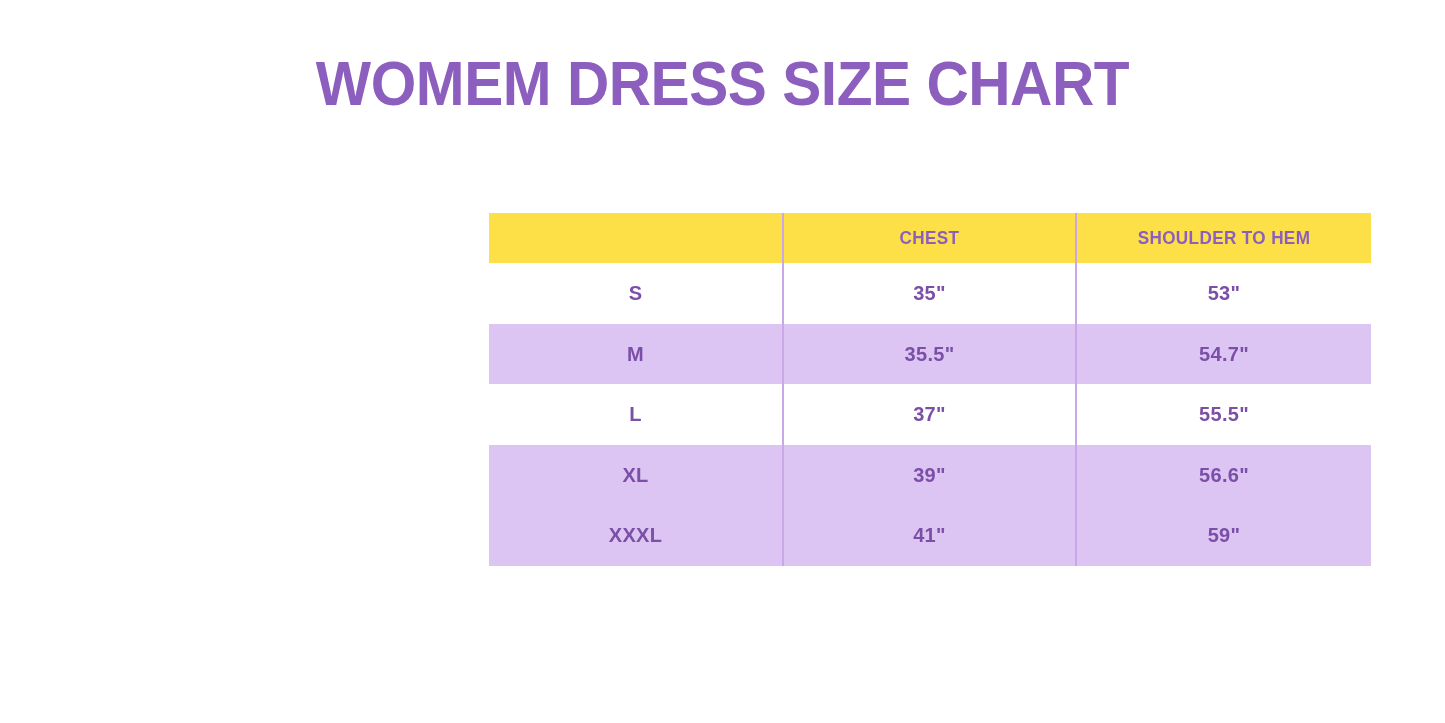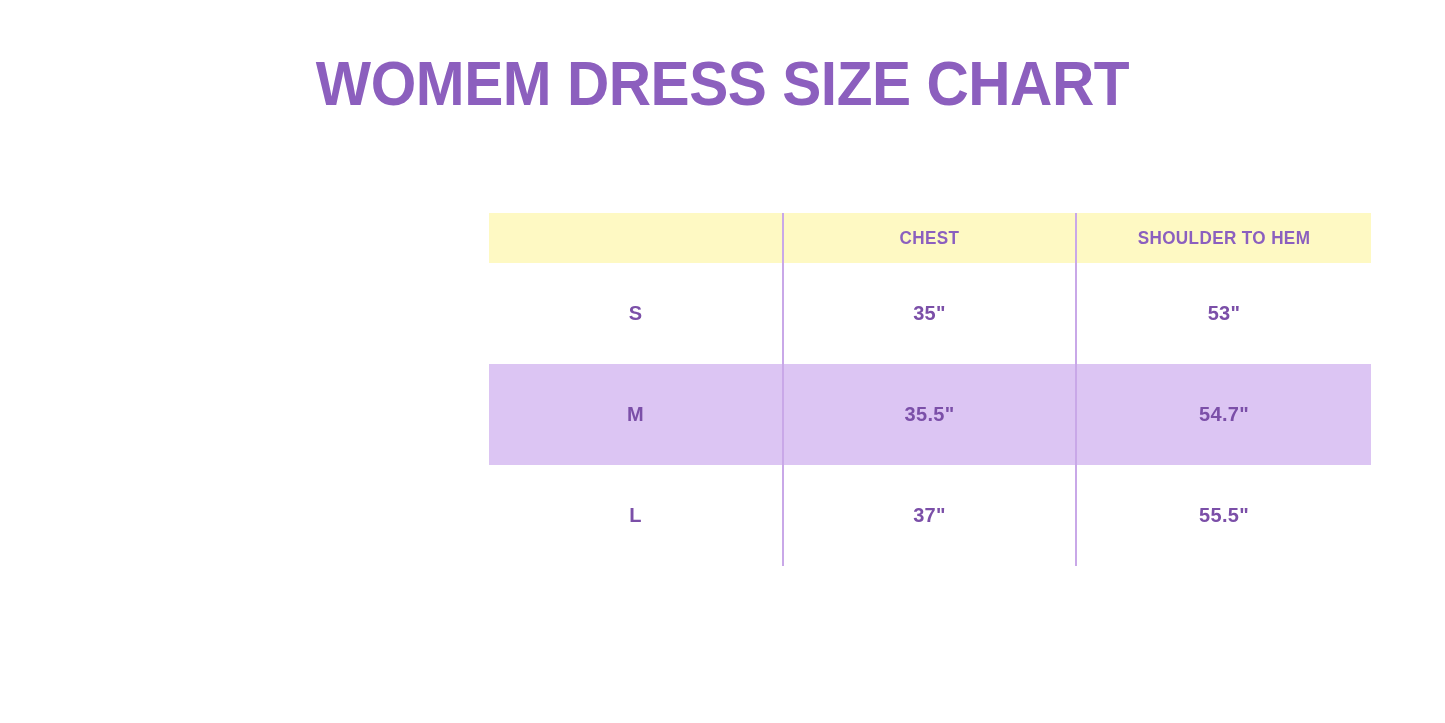--- a/index.html
+++ b/index.html
@@ -64,21 +64,21 @@
   }
 
   
   table.size-table th.div,
   table.size-table td.div {
     border-left: 2px solid #C9A8E8;
   }
 
   
   table.size-table tr.header-row {
-    background: #fef9c3;
+    background: #fde047;
   }
   table.size-table tr.header-row th {
     font-size: 18px;
     font-weight: 700;
     letter-spacing: 0.4px;
     color: #8B5FBF;
     transform: scaleX(0.95);
   }
 
   
@@ -123,15 +123,25 @@
       <tr class="row-band">
         <td class="size-cell">M</td>
         <td class="div">35.5"</td>
         <td class="div">54.7"</td>
       </tr>
       <tr class="row-plain">
         <td class="size-cell">L</td>
         <td class="div">37"</td>
         <td class="div">55.5"</td>
       </tr>
+      <tr class="row-band">
+        <td class="size-cell">XL</td>
+        <td class="div">39"</td>
+        <td class="div">56.6"</td>
+      </tr>
+      <tr class="row-band">
+        <td class="size-cell">XXXL</td>
+        <td class="div">41"</td>
+        <td class="div">59"</td>
+      </tr>
     </tbody>
   </table>
 </div>
 
 </body></html>

